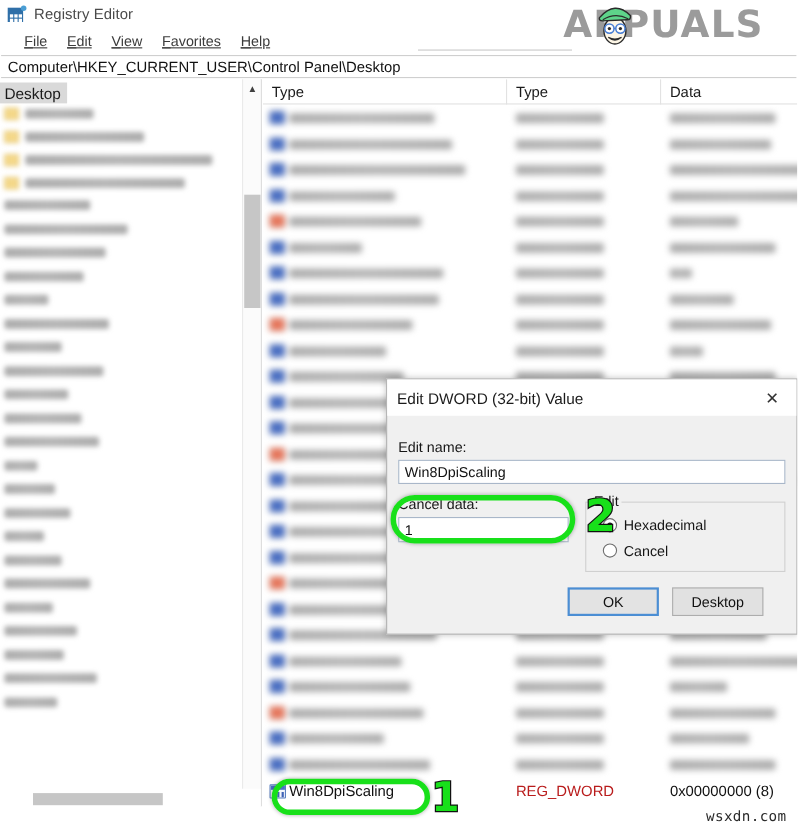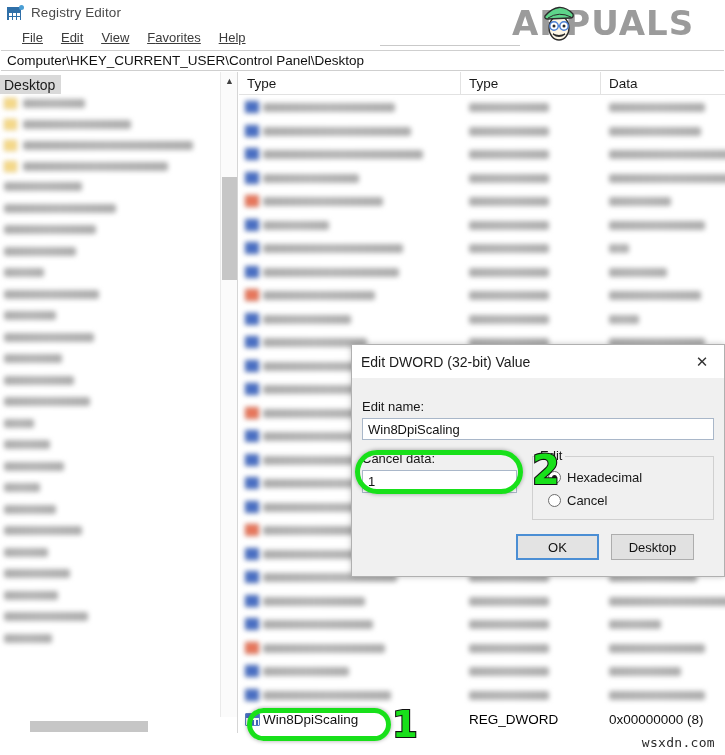--- a/index.html
+++ b/index.html
@@ -204,21 +204,21 @@
 
   
   .row.real { filter: none; }
   .row.real .cell-name-real {
     position: absolute; left: 24px;
     font-size: 13.5px; color: #111;
     white-space: nowrap;
   }
   .row.real .cell-type-real {
     position: absolute; left: 230px;
-    font-size: 13.5px; color: #000000;
+    font-size: 13.5px; color: #b91c1c;
     white-space: nowrap;
     text-align: center;
   }
   .row.real .cell-data-real {
     position: absolute; left: 370px;
     font-size: 13.5px; color: #111;
     white-space: nowrap;
   }
   .reg-icon-real {
     position: absolute; left: 6px; top: 5px;

